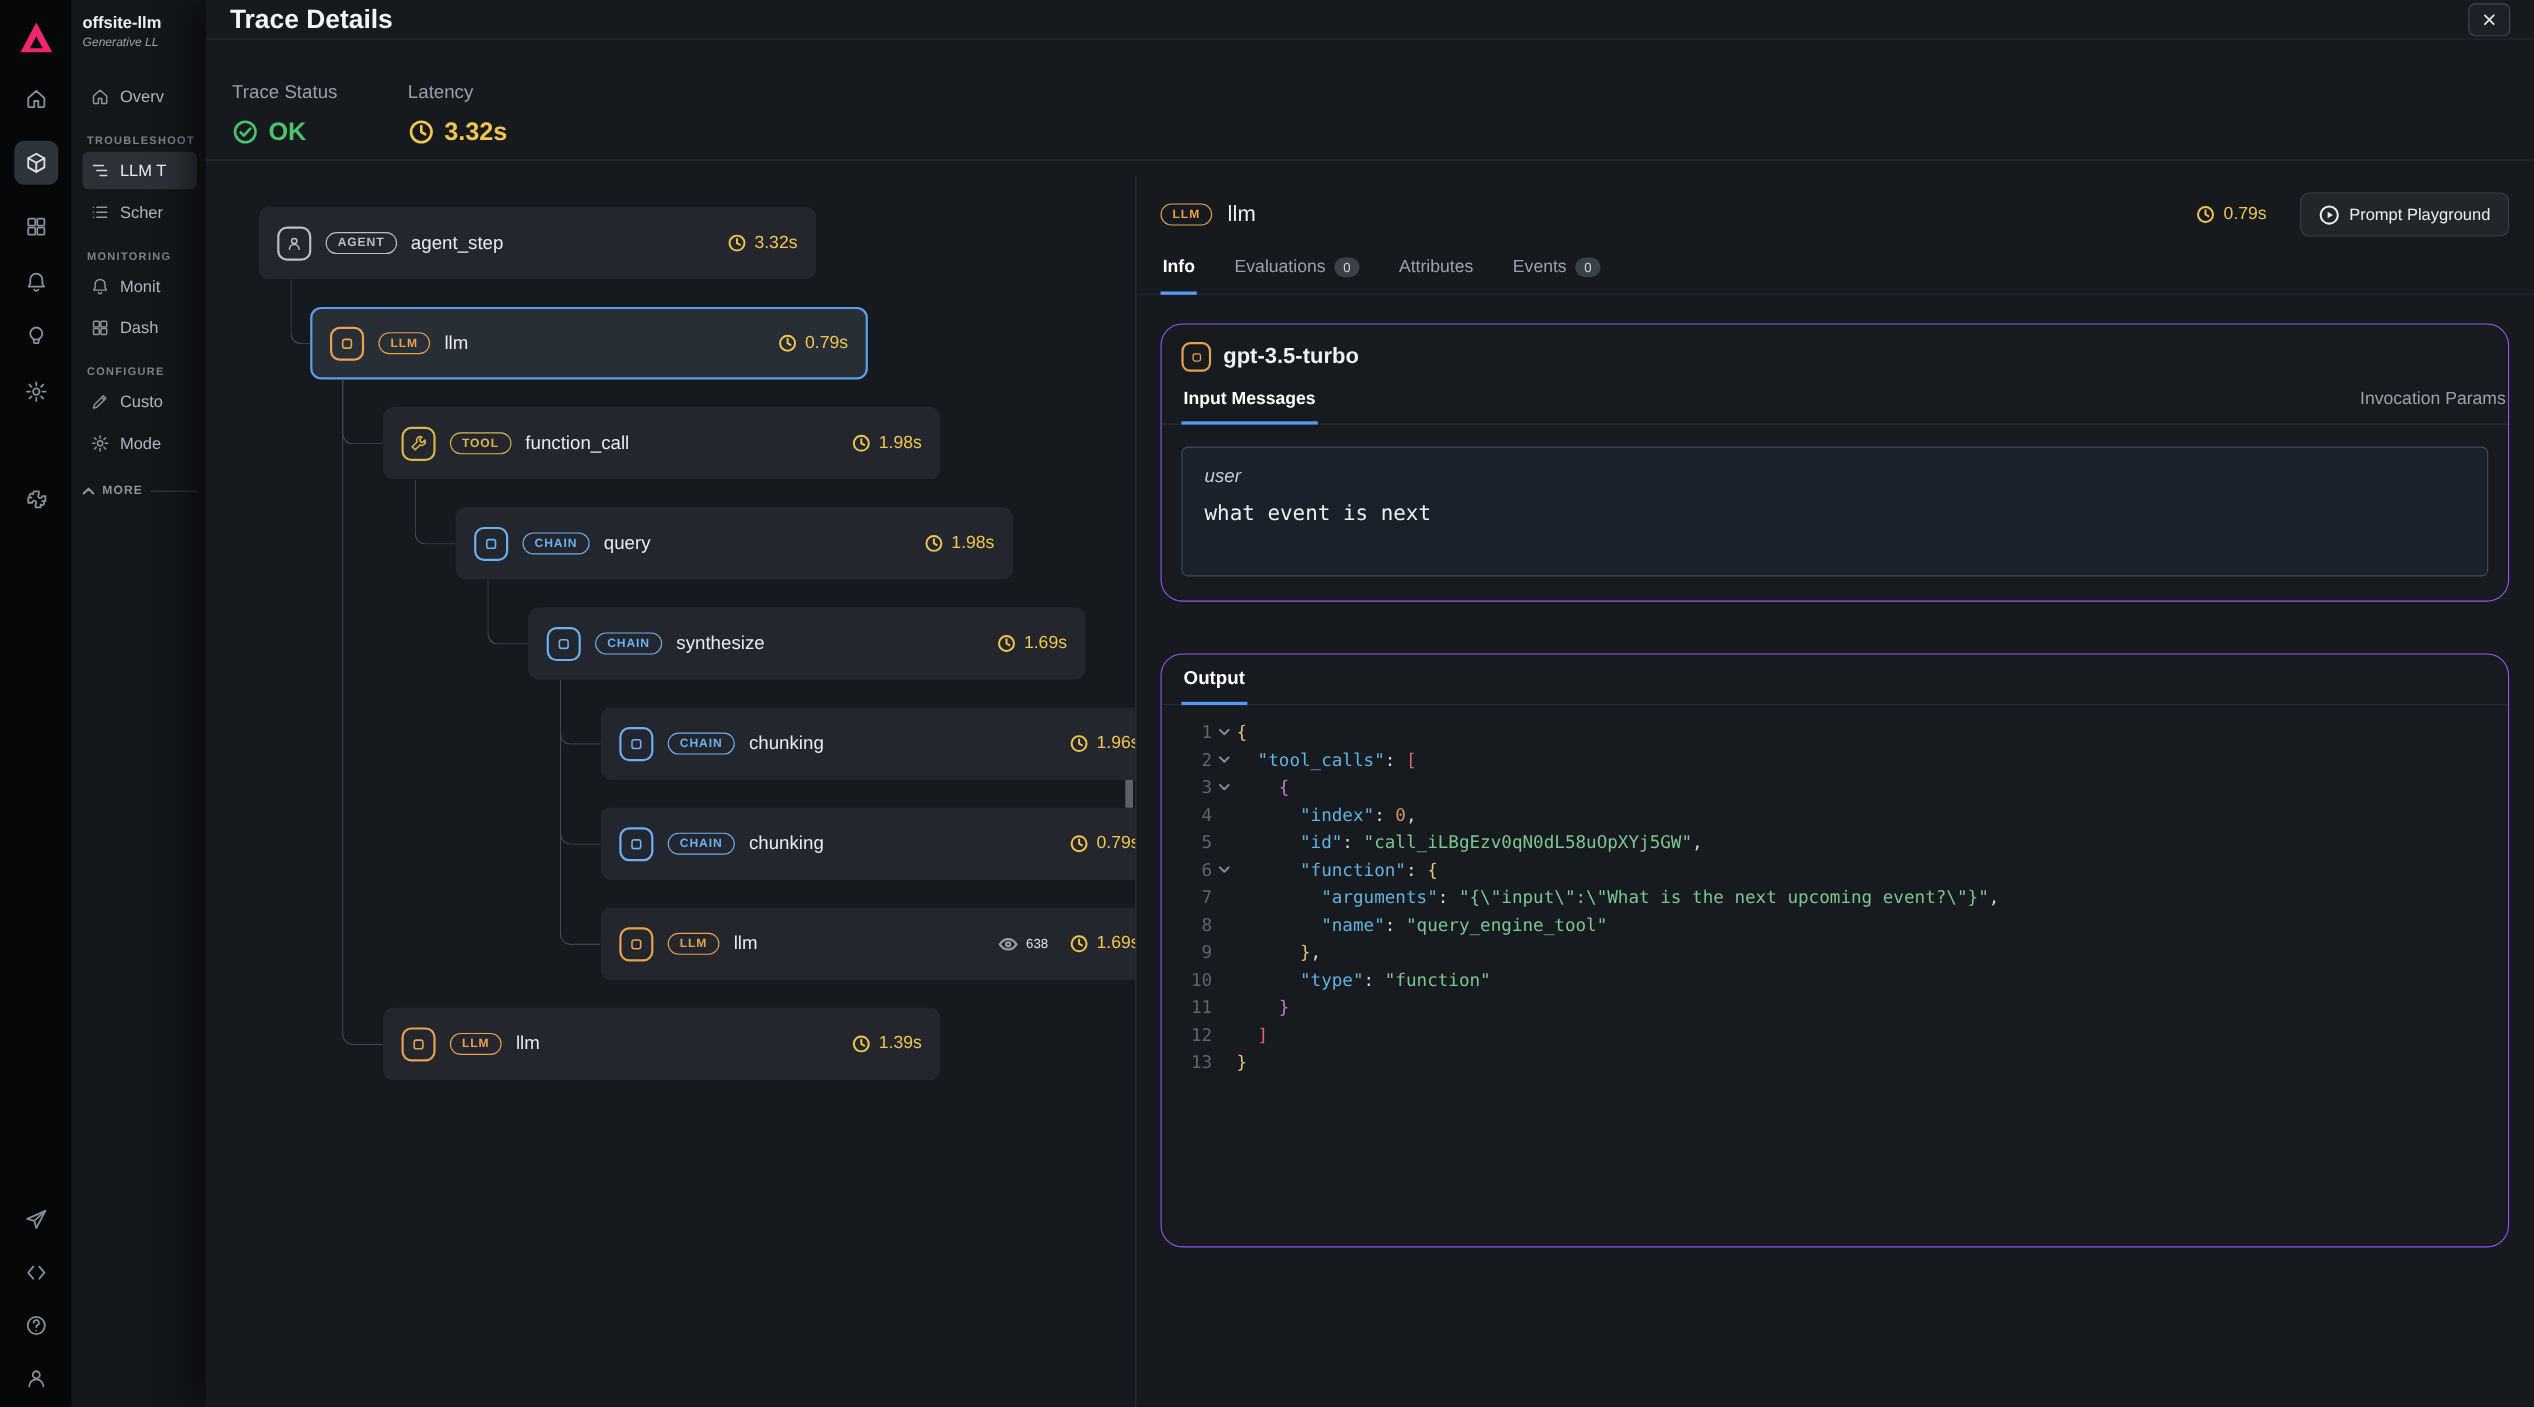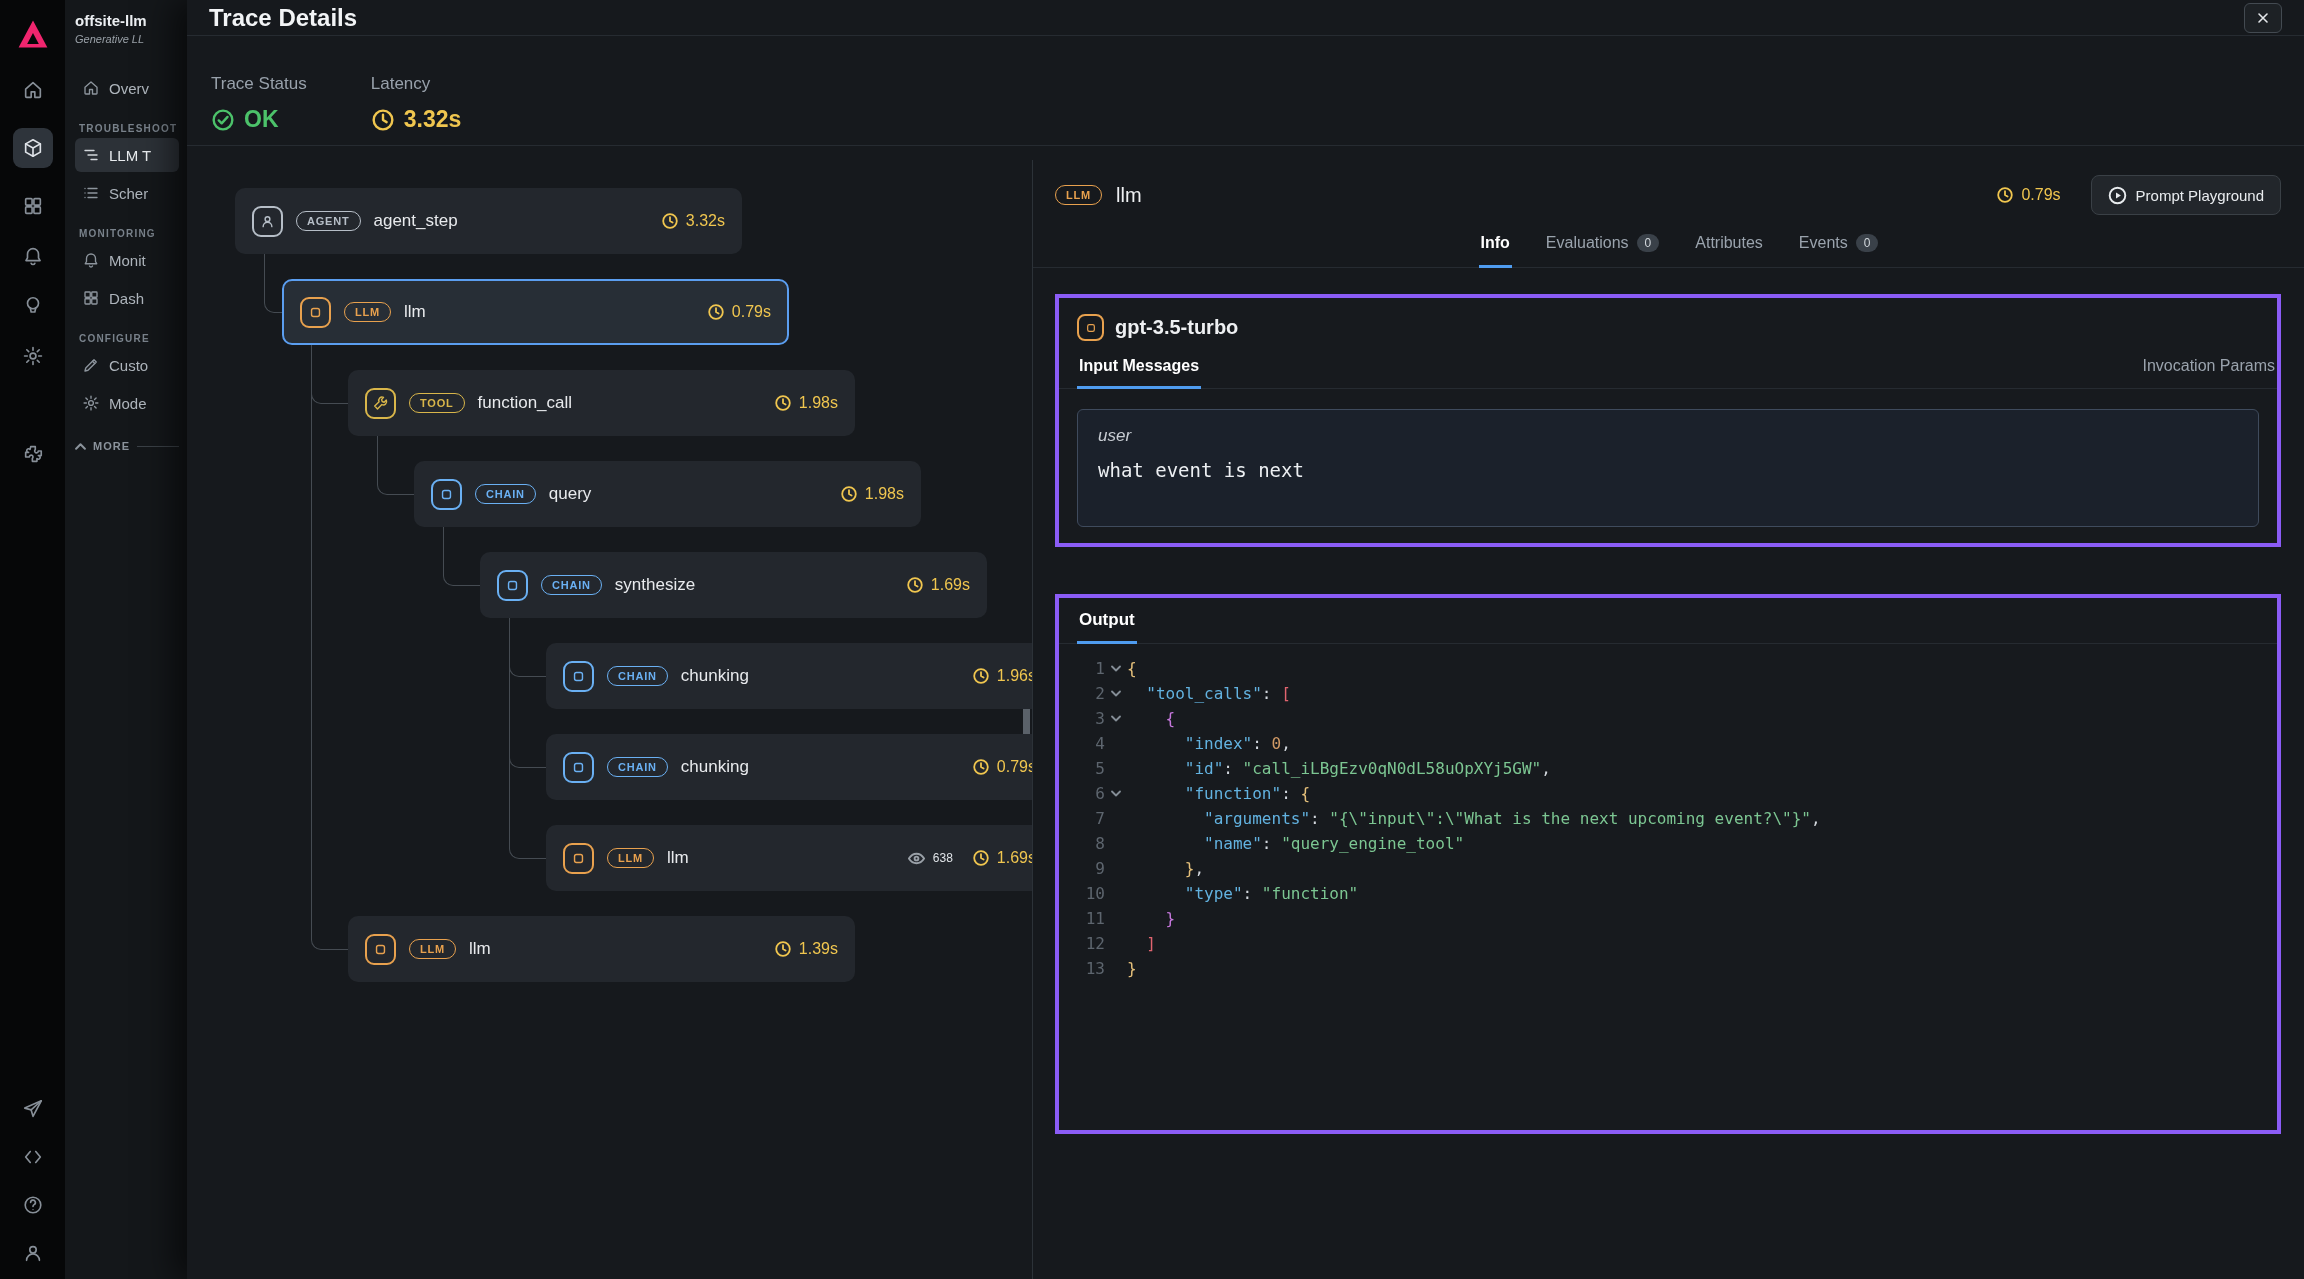--- a/index.html
+++ b/index.html
@@ -78,27 +78,27 @@
   .pill { font-size:11px; font-weight:700; letter-spacing:.8px; border:1px solid #e8a14e; color:#e8a14e;
           border-radius:10px; padding:3px 10px; }
   .dp-title { font-size:20px; color:#eef0f2; }
   .dp-latency { margin-left:auto; display:flex; align-items:center; gap:7px; color:#f0c64f; font-size:16px; }
   .dp-latency svg { width:18px; height:18px; }
   .playground-btn { display:flex; align-items:center; gap:9px; height:40px; padding:0 16px; margin-left:16px;
                     background:#22262b; border:1px solid #3a4046; border-radius:8px; color:#e9ecef; font-size:15px; }
   .playground-btn svg { width:19px; height:19px; }
 
   .dp-tabs { position:absolute; top:66px; left:0; right:0; display:flex; align-items:flex-end; gap:32px;
-             padding-left:22px; border-bottom:1px solid #262b31;justify-content:center; }
+             padding-left:22px; border-bottom:1px solid #262b31; }
   .dp-tab { padding:8px 2px 13px; font-size:16px; color:#9aa3ad; border-bottom:3px solid transparent; margin-bottom:-1px;
             display:flex; align-items:center; gap:8px; }
   .dp-tab.active { color:#ffffff; font-weight:600; border-bottom-color:#4f9cf0; }
   .chip { background:#3a4149; color:#d3d8dd; border-radius:10px; font-size:12px; padding:2px 8px; font-weight:400; }
 
-  .card { position:absolute; left:22px; right:23px; border:4px solid #8b5cf6; border-radius:0; background:#171a1e; }
+  .card { position:absolute; left:22px; right:23px; border:1px solid #8b5cf6; border-radius:20px; background:#171a1e; }
   .card-1 { top:134px; height:253px; }
   .card-2 { top:434px; height:540px; }
   .card-title-row { display:flex; align-items:center; gap:11px; padding:16px 18px 0; }
   .card-icon { width:27px; height:27px; border:2px solid #e8a14e; color:#e8a14e; border-radius:8px;
                display:flex; align-items:center; justify-content:center; }
   .card-icon svg { width:16px; height:16px; }
   .card-title { font-size:20px; font-weight:600; color:#eef0f2; }
   .card-tabs { display:flex; align-items:flex-end; gap:28px; padding-left:18px; margin-top:10px; border-bottom:1px solid #262b31;justify-content:space-between; }
   .card-tab { padding:6px 2px 11px; font-size:16px; color:#9aa3ad; border-bottom:3px solid transparent; margin-bottom:-1px; }
   .card-tab.active { color:#ffffff; font-weight:600; border-bottom-color:#4f9cf0; }

